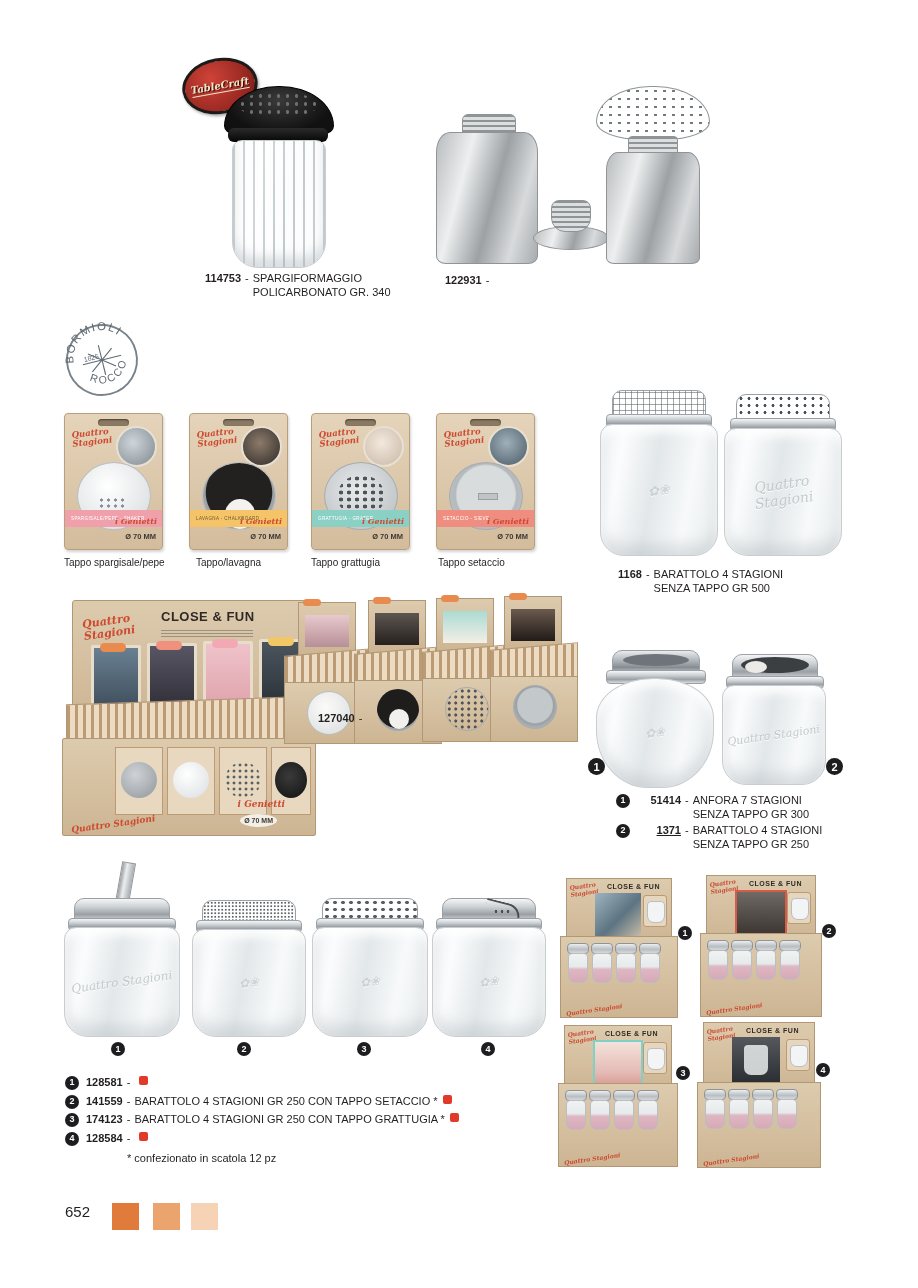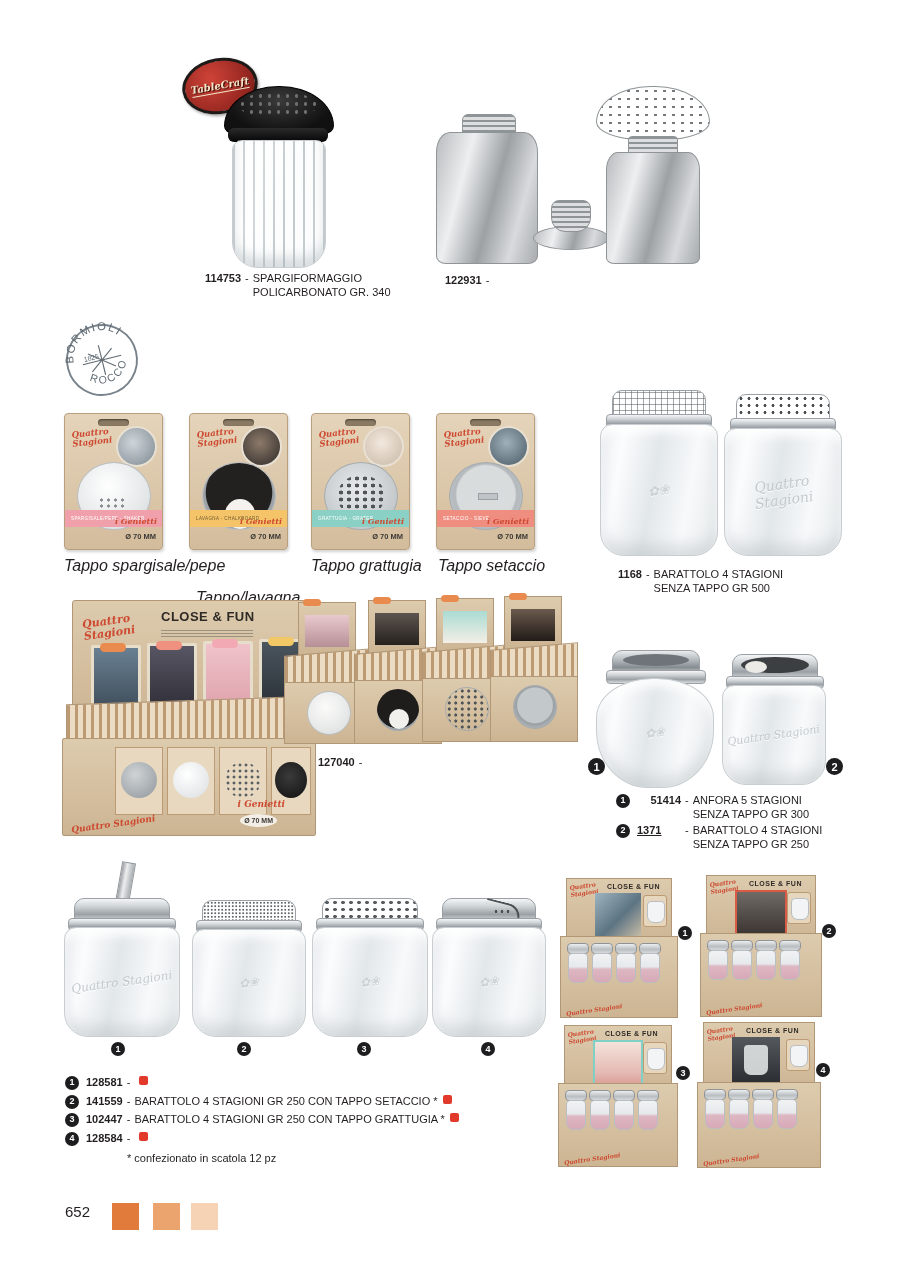--- a/index.html
+++ b/index.html
@@ -58,21 +58,21 @@
   .slot2{position:absolute;left:33px;top:5px;width:31px;height:7px;border-radius:4px;background:#8a7a63;box-shadow:inset 0 1px 2px rgba(0,0,0,.5);}
   .capcard .script{position:absolute;left:7px;top:14px;font-family:"DejaVu Serif",serif;font-style:italic;font-weight:bold;
                    font-size:8.5px;line-height:9px;color:#cd4a31;transform:rotate(-6deg);width:52px;}
   .capcard .photo{position:absolute;right:5px;top:12px;width:37px;height:37px;border-radius:50%;border:2px solid #e8e0d2;}
   .capcard .disc{position:absolute;left:12px;top:48px;width:72px;height:66px;border-radius:50%;}
   .capcard .band{position:absolute;left:0;bottom:22px;width:100%;height:17px;display:flex;align-items:center;}
   .capcard .bandtext{font-size:4.5px;color:#fff;letter-spacing:.4px;padding-left:6px;white-space:nowrap;}
   .capcard .gen{position:absolute;right:5px;bottom:23px;font-family:"DejaVu Serif",serif;font-style:italic;font-weight:bold;
                 font-size:8px;color:#cd4a31;}
   .capcard .diam{position:absolute;right:6px;bottom:8px;font-size:7.5px;font-weight:bold;color:#3d3a36;}
-  .cap-label{font-size:16px;color:#231f20;font-style:italic;}
+  .cap-label{font-size:10px;color:#231f20;}
   .jar-body{border-radius:12px 12px 24px 24px;display:flex;align-items:center;justify-content:center;text-align:center;}
   .waffle{background-image:repeating-linear-gradient(0deg,rgba(90,96,100,.55) 0 1.5px,transparent 1.5px 6px),
           repeating-linear-gradient(90deg,rgba(90,96,100,.55) 0 1.5px,transparent 1.5px 6px);}
   .meshtop{background-image:radial-gradient(circle,#5d6266 .8px,transparent 1.1px);background-size:3.5px 3.5px;}
   .gratertop{background-image:radial-gradient(circle,#585d61 1.6px,transparent 2px);background-size:8px 7px;}
   .holesarc{background-image:radial-gradient(circle,#4b5054 1.3px,transparent 1.7px);background-size:8px 7px;}
   .kraftbg{background:linear-gradient(180deg,#ddcbae,#cdb593);border:1px solid #b29776;}
   .packs{background-image:repeating-linear-gradient(90deg,#bb9a74 0 3px,#ecdcc3 3px 8px);}
   .boxtitle{font-weight:bold;color:#2e2a26;letter-spacing:.5px;}
   .boxscript{font-family:"DejaVu Serif",serif;font-style:italic;font-weight:bold;color:#cd4a31;transform:rotate(-8deg);display:inline-block;}
@@ -208,21 +208,21 @@
       <div style="position:absolute;left:28px;top:30px;width:18px;height:5px;background:#bfc4c6;border:1px solid #9aa0a3;"></div>
     </div>
     <div class="band" style="background: rgb(239, 141, 128);">
       <span class="bandtext">SETACCIO - SIEVE</span>
     </div>
     <div class="gen">i Genietti</div>
     <div class="diam">Ø 70 MM</div>
   </div>
 
   <div class="cap-label abs" style="left:64px;top:557px;">Tappo spargisale/pepe</div>
-  <div class="cap-label abs" style="left:196px;top:557px;margin-top:32px;">Tappo/lavagna</div>
+  <div class="cap-label abs" style="left:196px;top:557px;">Tappo/lavagna</div>
   <div class="cap-label abs" style="left:311px;top:557px;">Tappo grattugia</div>
   <div class="cap-label abs" style="left:438px;top:557px;">Tappo setaccio</div>
 
   <div>
 
     <div class="abs metal waffle" style="left:612px;top:390px;width:92px;height:26px;border-radius:10px 10px 4px 4px;"></div>
     <div class="abs metal" style="left:606px;top:414px;width:104px;height:12px;border-radius:4px;"></div>
     <div class="abs glass jar-body" style="left:600px;top:424px;width:116px;height:130px;">
       <span class="emboss" style="font-size:13px;opacity:.7;">✿❀</span>
     </div>
@@ -319,21 +319,21 @@
         <div style="position:absolute;left:4px;top:-4px;width:18px;height:7px;background:#e98a4e;border-radius:4px;"></div>
         <div style="position:absolute;left:6px;top:12px;width:44px;height:32px;background:linear-gradient(180deg,#6b5a4e,#211b18);"></div>
       </div>
       <div class="packs" style="position:absolute;left:0;top:50px;width:86px;height:34px;border:1px solid #b29776;transform:skewY(-5deg);"></div>
       <div class="kraftbg" style="position:absolute;left:0;top:80px;width:86px;height:64px;">
         <div style="position:absolute;left:22px;top:8px;width:42px;height:42px;border-radius:50%;background:radial-gradient(circle at 50% 46%,#c3c8ca 56%,#9aa0a4 60%,#d3d6d8);border:1px solid #a6acb0;"></div>
       </div>
     </div>
   </div>
 
-  <div class="caption abs" style="left:318px;top:756px;">
+  <div class="caption abs" style="left:318px;top:712px;">
     <span class="code">127040</span>
     <span class="sep">-</span>
   </div>
 
   <div>
 
     <div class="abs metal" style="left:612px;top:650px;width:86px;height:22px;border-radius:10px 10px 4px 4px;background:linear-gradient(180deg,#e9ebec,#aeb4b8 45%,#868d92 75%,#c7cbcd);">
       <div style="position:absolute;left:10px;top:3px;width:66px;height:12px;border-radius:50%;background:#6e747a;"></div>
     </div>
     <div class="abs metal" style="left:606px;top:670px;width:98px;height:12px;border-radius:4px;"></div>
@@ -352,27 +352,27 @@
     </div>
     <span class="badge lg abs" style="left:826px;top:758px;">2</span>
   </div>
 
   <div class="abs" style="left:616px;top:794px;display:flex;flex-direction:column;gap:3px;">
     <div class="caption">
       <span class="badge" style="margin-right:7px;">1</span>
       <span class="code" style="width:44px;text-align:right;">51414</span>
       <span class="sep">-</span>
       <span class="desc">
-        <span>ANFORA 5 STAGIONI</span>
+        <span>ANFORA 7 STAGIONI</span>
         <span>SENZA TAPPO GR 300</span>
       </span>
     </div>
     <div class="caption">
       <span class="badge" style="margin-right:7px;">2</span>
-      <span class="code" style="width:44px;text-decoration:underline;">1371</span>
+      <span class="code" style="width:44px;text-align:right;text-decoration:underline;">1371</span>
       <span class="sep">-</span>
       <span class="desc">
         <span>BARATTOLO 4 STAGIONI</span>
         <span>SENZA TAPPO GR 250</span>
       </span>
     </div>
   </div>
 
   <div>
 
@@ -418,21 +418,21 @@
     </div>
     <div class="caption">
       <span class="badge" style="margin-right:7px;">2</span>
       <span class="code">141559</span>
       <span class="sep">-</span>
       <span>BARATTOLO 4 STAGIONI GR 250 CON TAPPO SETACCIO *</span>
       <span class="redsq" style="background: rgb(226, 58, 42);"></span>
     </div>
     <div class="caption">
       <span class="badge" style="margin-right:7px;">3</span>
-      <span class="code">102447</span>
+      <span class="code">174123</span>
       <span class="sep">-</span>
       <span>BARATTOLO 4 STAGIONI GR 250 CON TAPPO GRATTUGIA *</span>
       <span class="redsq" style="background: rgb(226, 58, 42);"></span>
     </div>
     <div class="caption">
       <span class="badge" style="margin-right:7px;">4</span>
       <span class="code">128584</span>
       <span class="sep">-</span>
       <span class="redsq" style="background: rgb(226, 58, 42);"></span>
     </div>

